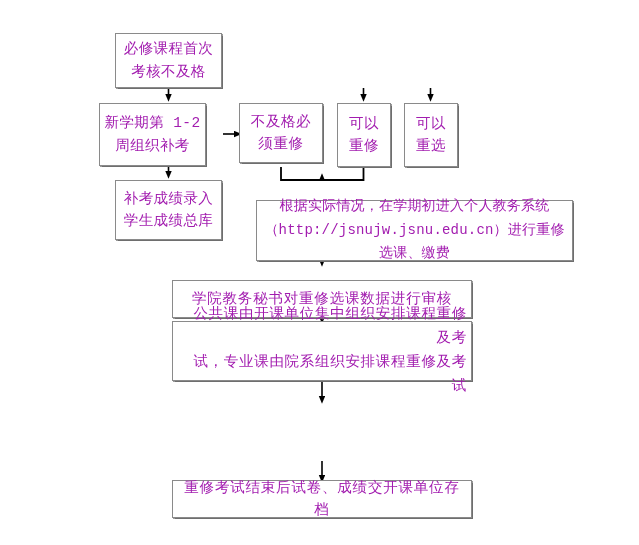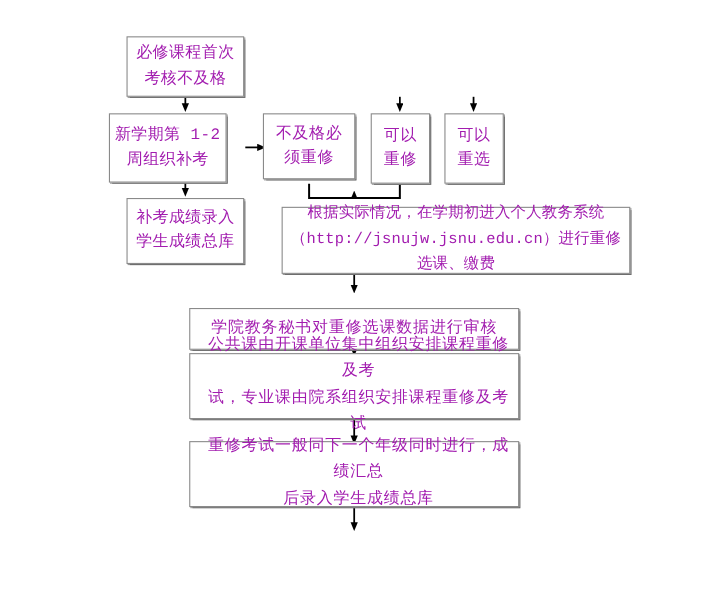--- a/index.html
+++ b/index.html
@@ -57,21 +57,21 @@
   .node.wide .label {
     font-size: 14.5px;
     letter-spacing: 0.8px;
   }
   .node.urlbox .label {
     font-size: 14px;
     line-height: 1.7;
     letter-spacing: 0.2px;
   }
   .node.leftish .label {
-    text-align: center;
+    text-align: right;
     padding-left: 12px;
     line-height: 1.65;
     letter-spacing: 0.7px;
   }
   .node.two-line-wide .label {
     line-height: 1.65;
   }
 </style>
 </head>
 <body>
@@ -133,33 +133,32 @@
   <div class="node small" style="left:404px; top:103px; width:54px; height:64px;">
     <span class="label">可以
 重选</span>
   </div>
 
   <div class="node" style="left:115px; top:180px; width:107px; height:60px;">
     <span class="label">补考成绩录入
 学生成绩总库</span>
   </div>
 
-  <div class="node urlbox" style="left:256px; top:188px; width:317px; height:61px;justify-content:center;">
+  <div class="node urlbox" style="left:256px; top:200px; width:317px; height:61px;justify-content:center;">
     <span class="label">根据实际情况，在学期初进入个人教务系统
 （http://jsnujw.jsnu.edu.cn）进行重修选课、缴费</span>
   </div>
 
   <div class="node wide" style="left:172px; top:280px; width:300px; height:38px;">
     <span class="label">学院教务秘书对重修选课数据进行审核</span>
   </div>
 
   <div class="node leftish two-line-wide" style="left:172px; top:321px; width:300px; height:60px;">
     <span class="label">公共课由开课单位集中组织安排课程重修及考
 试，专业课由院系组织安排课程重修及考试</span>
   </div>
 
-  <div class="node leftish two-line-wide" style="left:172px; top:401px; width:300px; height:60px;">
-    <span class="label">重修考试一般同下一个年级同时进行，成绩汇总
-后录入学生成绩总库</span>
+
+  <div class="node wide" style="left:172px; top:480px; width:300px; height:38px;">
+    <span class="label">重修考试结束后试卷、成绩交开课单位存档</span>
   </div>
-
 
 </div>
 
 </body></html>

